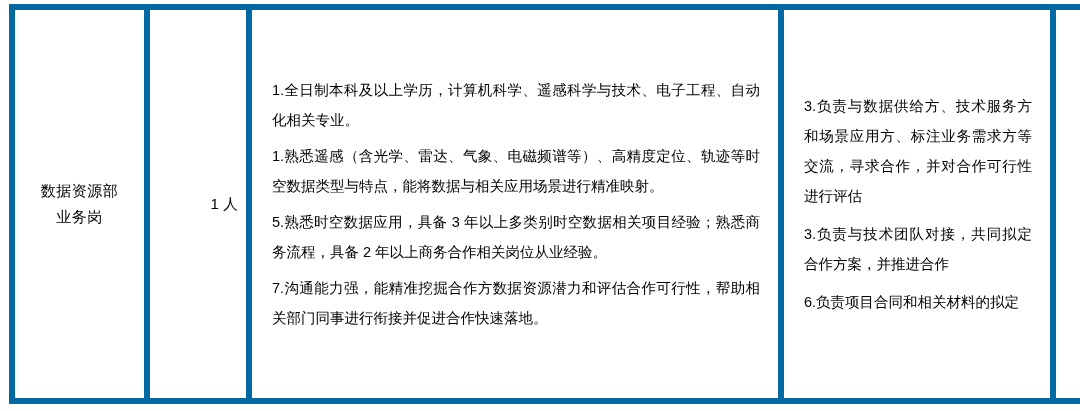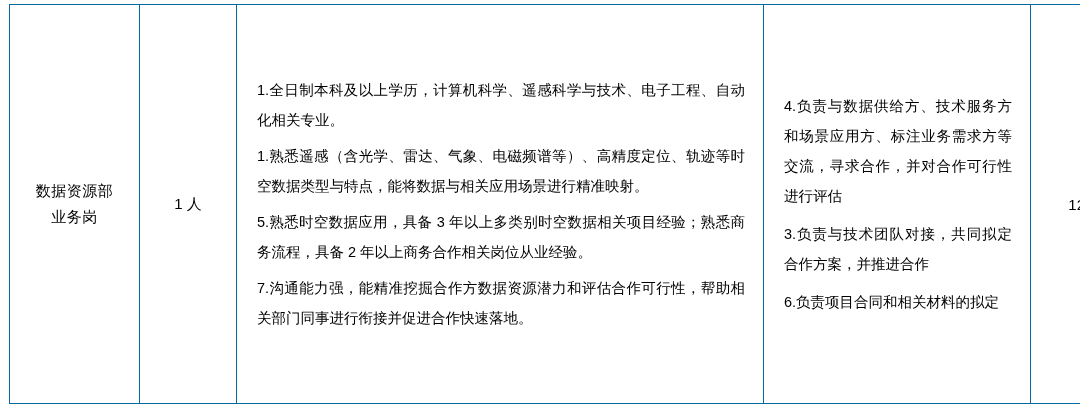--- a/index.html
+++ b/index.html
@@ -22,21 +22,21 @@
   }
   table.job-table {
     border-collapse: collapse;
     table-layout: fixed;
     width: 1050px;
     margin-left: 9px;
     margin-top: 4px;
     height: 400px;
   }
   table.job-table td {
-    border: 1px solid #0369a1;
+    border: 6px solid #0369a1;
     vertical-align: middle;
     padding: 8px;
   }
   .col-post   { width: 113px; }
   .col-count  { width: 80px;  }
   .col-req    { width: 510px; }
   .col-duty   { width: 250px; }
   .col-salary { width: 97px;  }
 
   .cell-center {
@@ -44,21 +44,21 @@
     font-size: 15px;
     line-height: 26px;
     letter-spacing: 0.5px;
   }
   .post-name {
     padding: 0 8px;
   }
   .post-name .line { display: block; }
 
   .count-cell {
-    text-align: center;
+    text-align: right;
     font-size: 15px;
   }
   .salary-cell {
     text-align: center;
     font-size: 15px;
   }
 
   .cell-body {
     padding: 8px 10px 8px 12px;
     font-size: 14.5px;
@@ -102,21 +102,21 @@
         <td class="col-req">
           <div class="cell-body">
             <p>1.全日制本科及以上学历，计算机科学、遥感科学与技术、电子工程、自动化相关专业。</p>
             <p>1.熟悉遥感（含光学、雷达、气象、电磁频谱等）、高精度定位、轨迹等时空数据类型与特点，能将数据与相关应用场景进行精准映射。</p>
             <p>5.熟悉时空数据应用，具备 3 年以上多类别时空数据相关项目经验；熟悉商务流程，具备 2 年以上商务合作相关岗位从业经验。</p>
             <p>7.沟通能力强，能精准挖掘合作方数据资源潜力和评估合作可行性，帮助相关部门同事进行衔接并促进合作快速落地。</p>
           </div>
         </td>
         <td class="col-duty">
           <div class="duty-body">
-            <p>4.负责与数据供给方、技术服务方和场景应用方、标注业务需求方等交流，寻求合作，并对合作可行性进行评估</p>
+            <p>3.负责与数据供给方、技术服务方和场景应用方、标注业务需求方等交流，寻求合作，并对合作可行性进行评估</p>
             <p>3.负责与技术团队对接，共同拟定合作方案，并推进合作</p>
             <p>6.负责项目合同和相关材料的拟定</p>
           </div>
         </td>
         <td class="col-salary salary-cell">12-15</td>
       </tr>
     </tbody>
   </table>
 </div>
 

